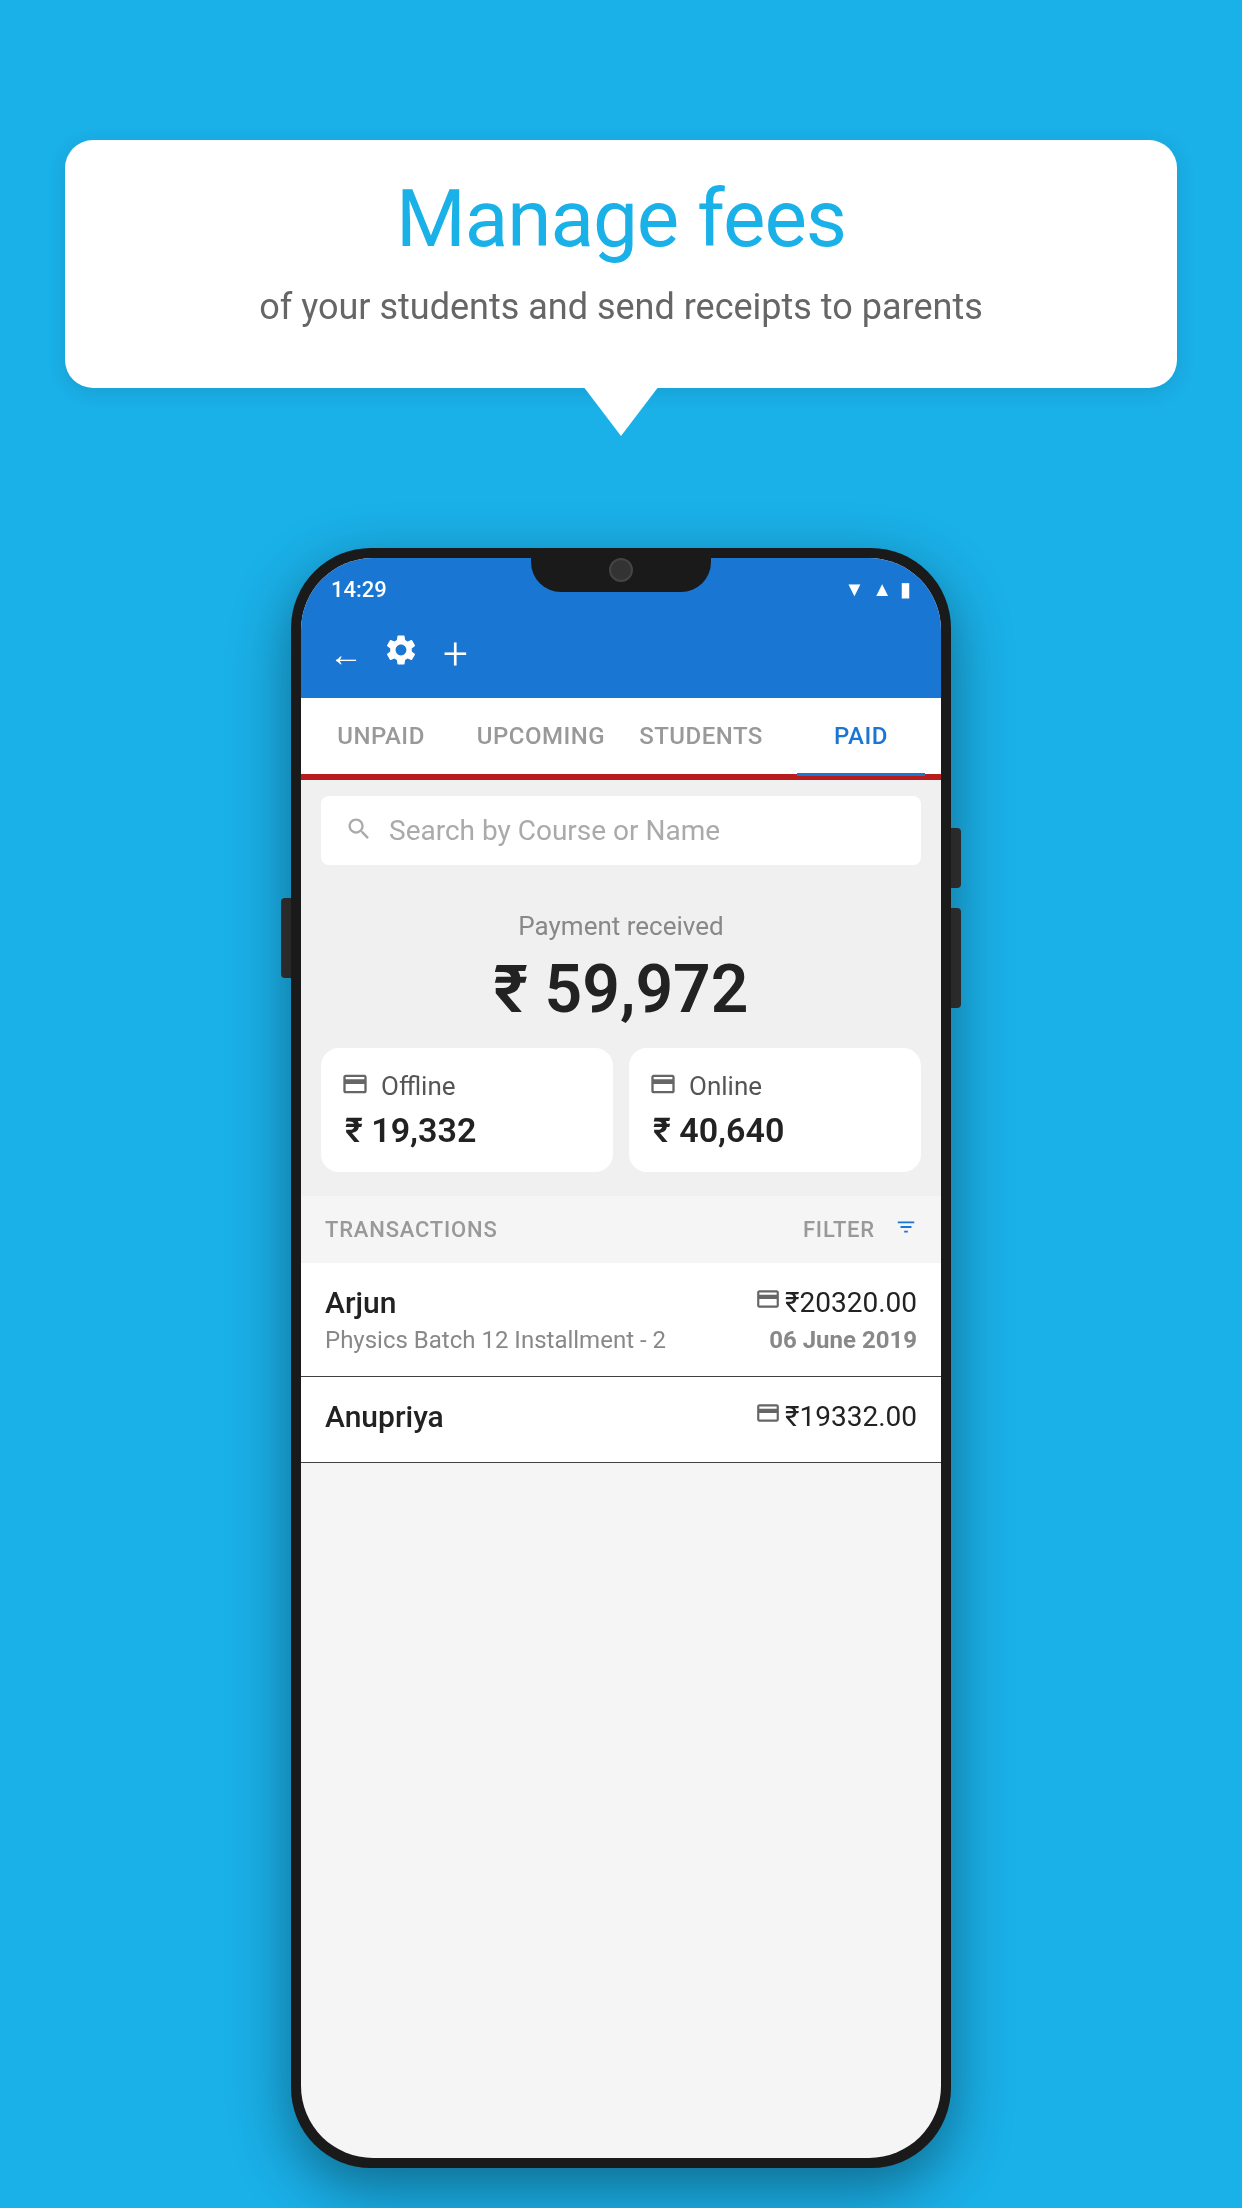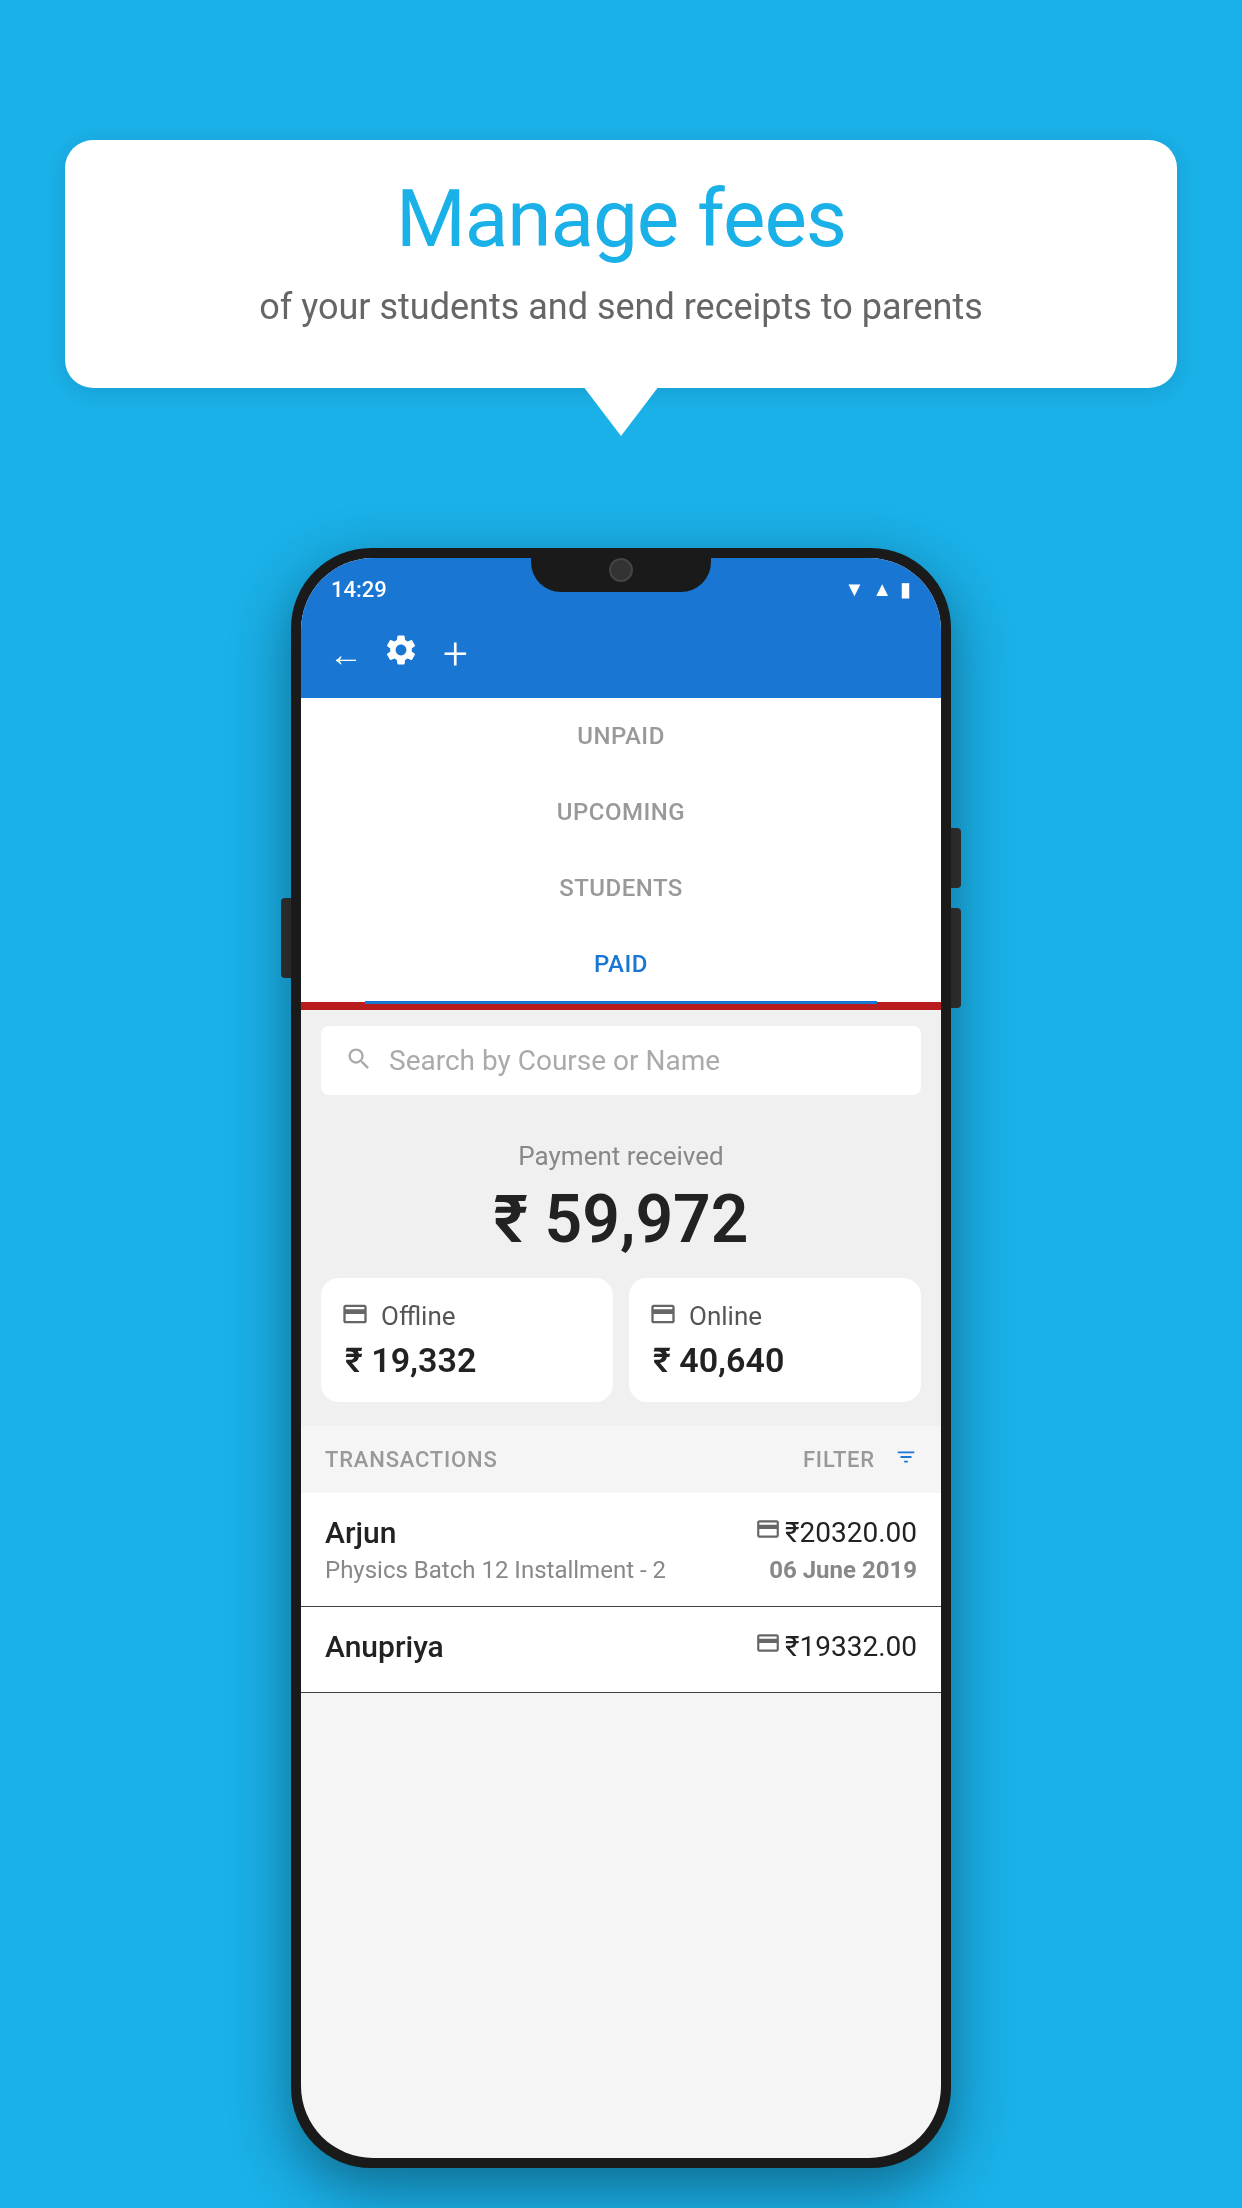--- a/index.html
+++ b/index.html
@@ -171,22 +171,21 @@
     .gear-btn, .plus-btn {
       color: white;
       font-size: 34px;
       cursor: pointer;
     }
 
     
     .tabs {
       background: white;
       display: flex;
-      border-bottom: 8px solid #b91c1c;
-      flex-direction: column;
+      border-bottom: 6px solid #b91c1c;
     }
 
     .tab {
       flex: 1;
       text-align: center;
       padding: 24px 0;
       font-size: 24px;
       font-weight: 500;
       color: #999999;
       letter-spacing: 0.5px;

